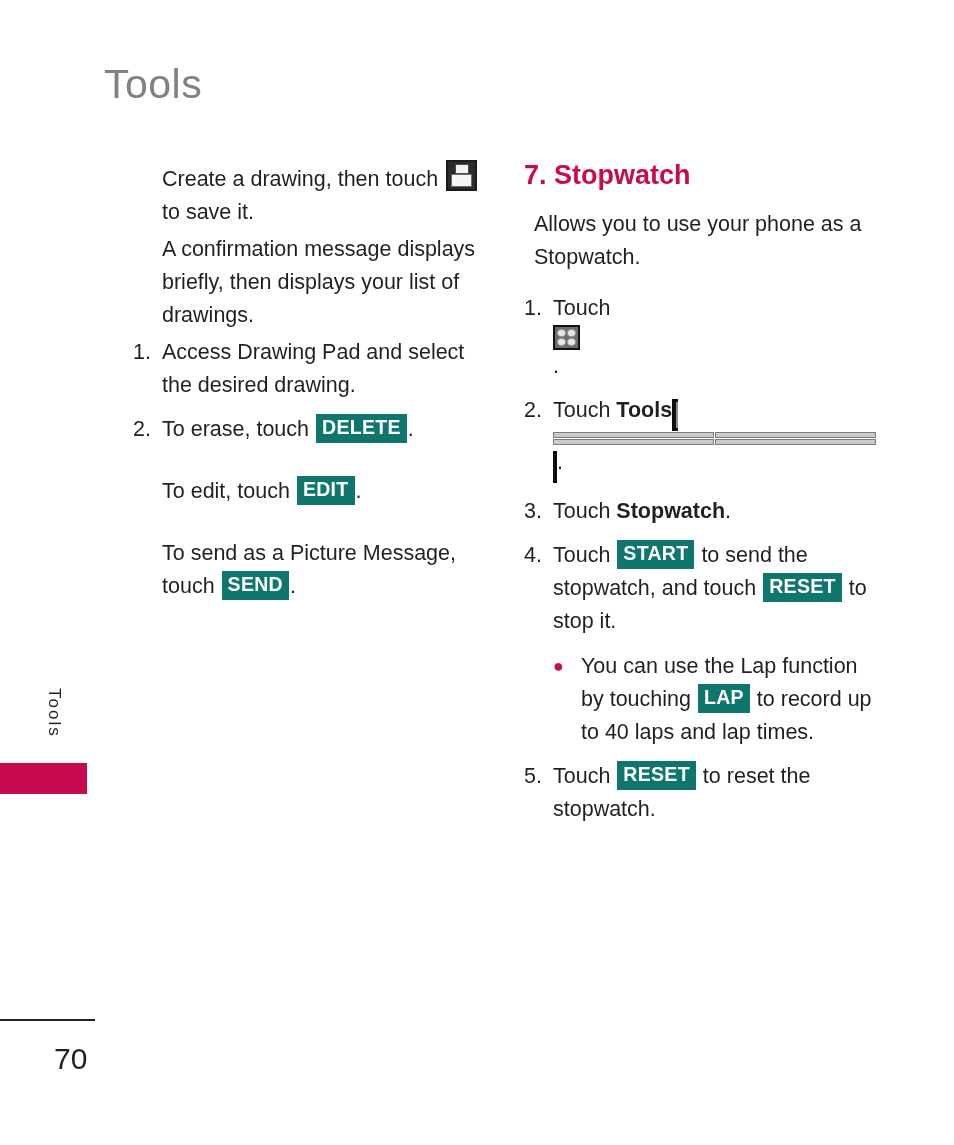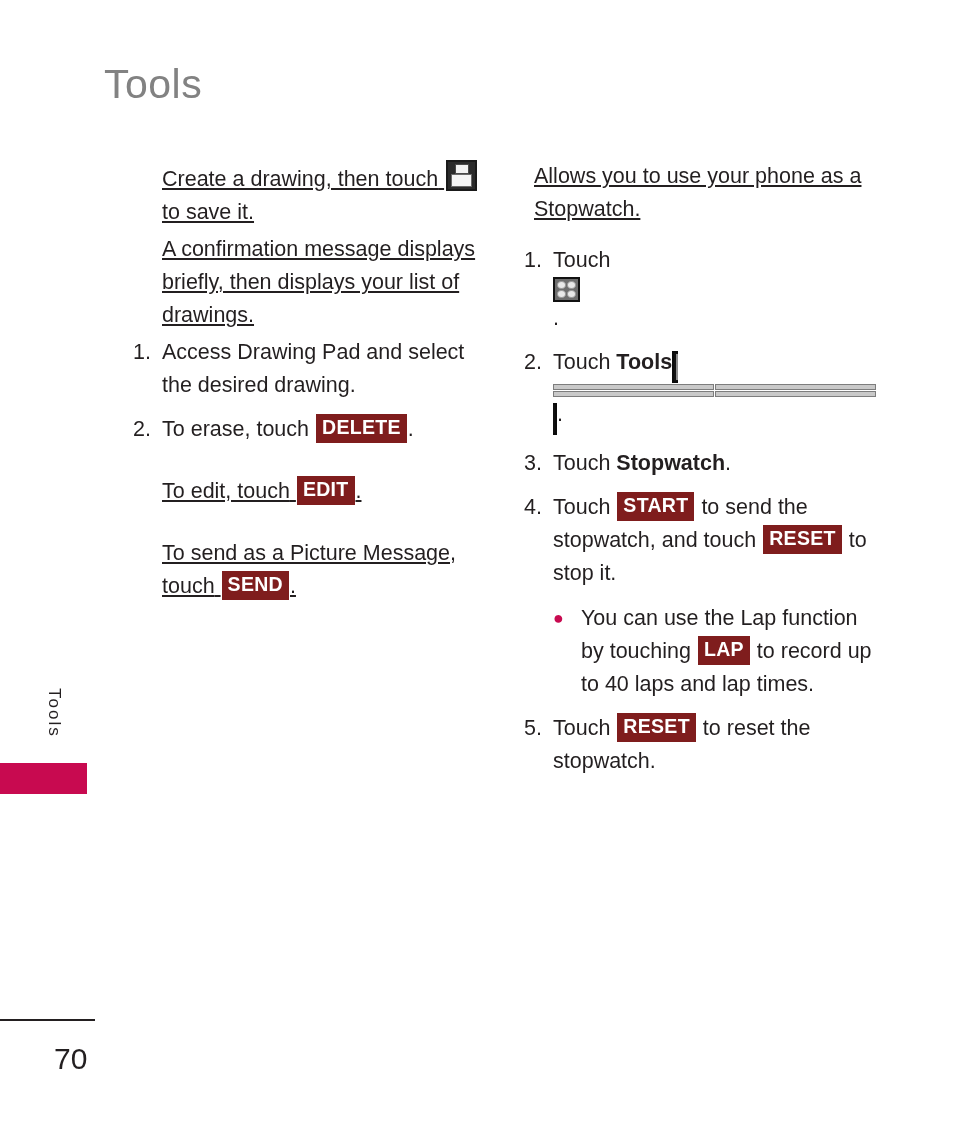--- a/index.html
+++ b/index.html
@@ -72,21 +72,21 @@
   .col {
     position: absolute;
     top: 160px;
     font-size: 21.5px;
     line-height: 33px;
   }
   .col-left  { left: 133px; width: 360px; }
   .col-right { left: 524px; width: 352px; }
 
   
-  p { margin: 0; text-decoration: underline; }
+  p { margin: 0; }
 
   .para          { margin: 0 0 4px 0; }
   .para.indent   { padding-left: 29px; }
   .para.gap-top  { margin-top: 29px; }
 
   .subhead {
     font-weight: bold;
     margin: 30px 0 8px 0;
   }
 
@@ -125,21 +125,21 @@
     font-size: 18px;
     line-height: 33px;
   }
   .bullet-item .body { flex: 1 1 auto; }
 
   .bold { font-weight: bold; }
 
   
   .key {
     display: inline-block;
-    background: #7f1d1d;
+    background: #0f766e;
     color: #ffffff;
     font-weight: bold;
     font-size: 19.5px;
     line-height: 1;
     padding: 4px 6px 5px 6px;
     margin: 0 1px;
     vertical-align: 2px;
     letter-spacing: 0.3px;
     white-space: nowrap;
   }
@@ -271,20 +271,21 @@
 
   <p class="para indent gap-top">
     <span>To send as a Picture Message, touch</span>
     <span class="key">SEND</span><span>.</span>
   </p>
 
 </div>
 
 <div class="col col-right">
 
+  <p class="section-head">7. Stopwatch</p>
 
   <p class="lede">Allows you to use your phone as a Stopwatch.</p>
 
   <div class="num-item">
     <span class="num">1.</span>
     <span class="body">
       <span>Touch</span>
       <span class="icon-grid">
           <i></i>
           <i></i>

